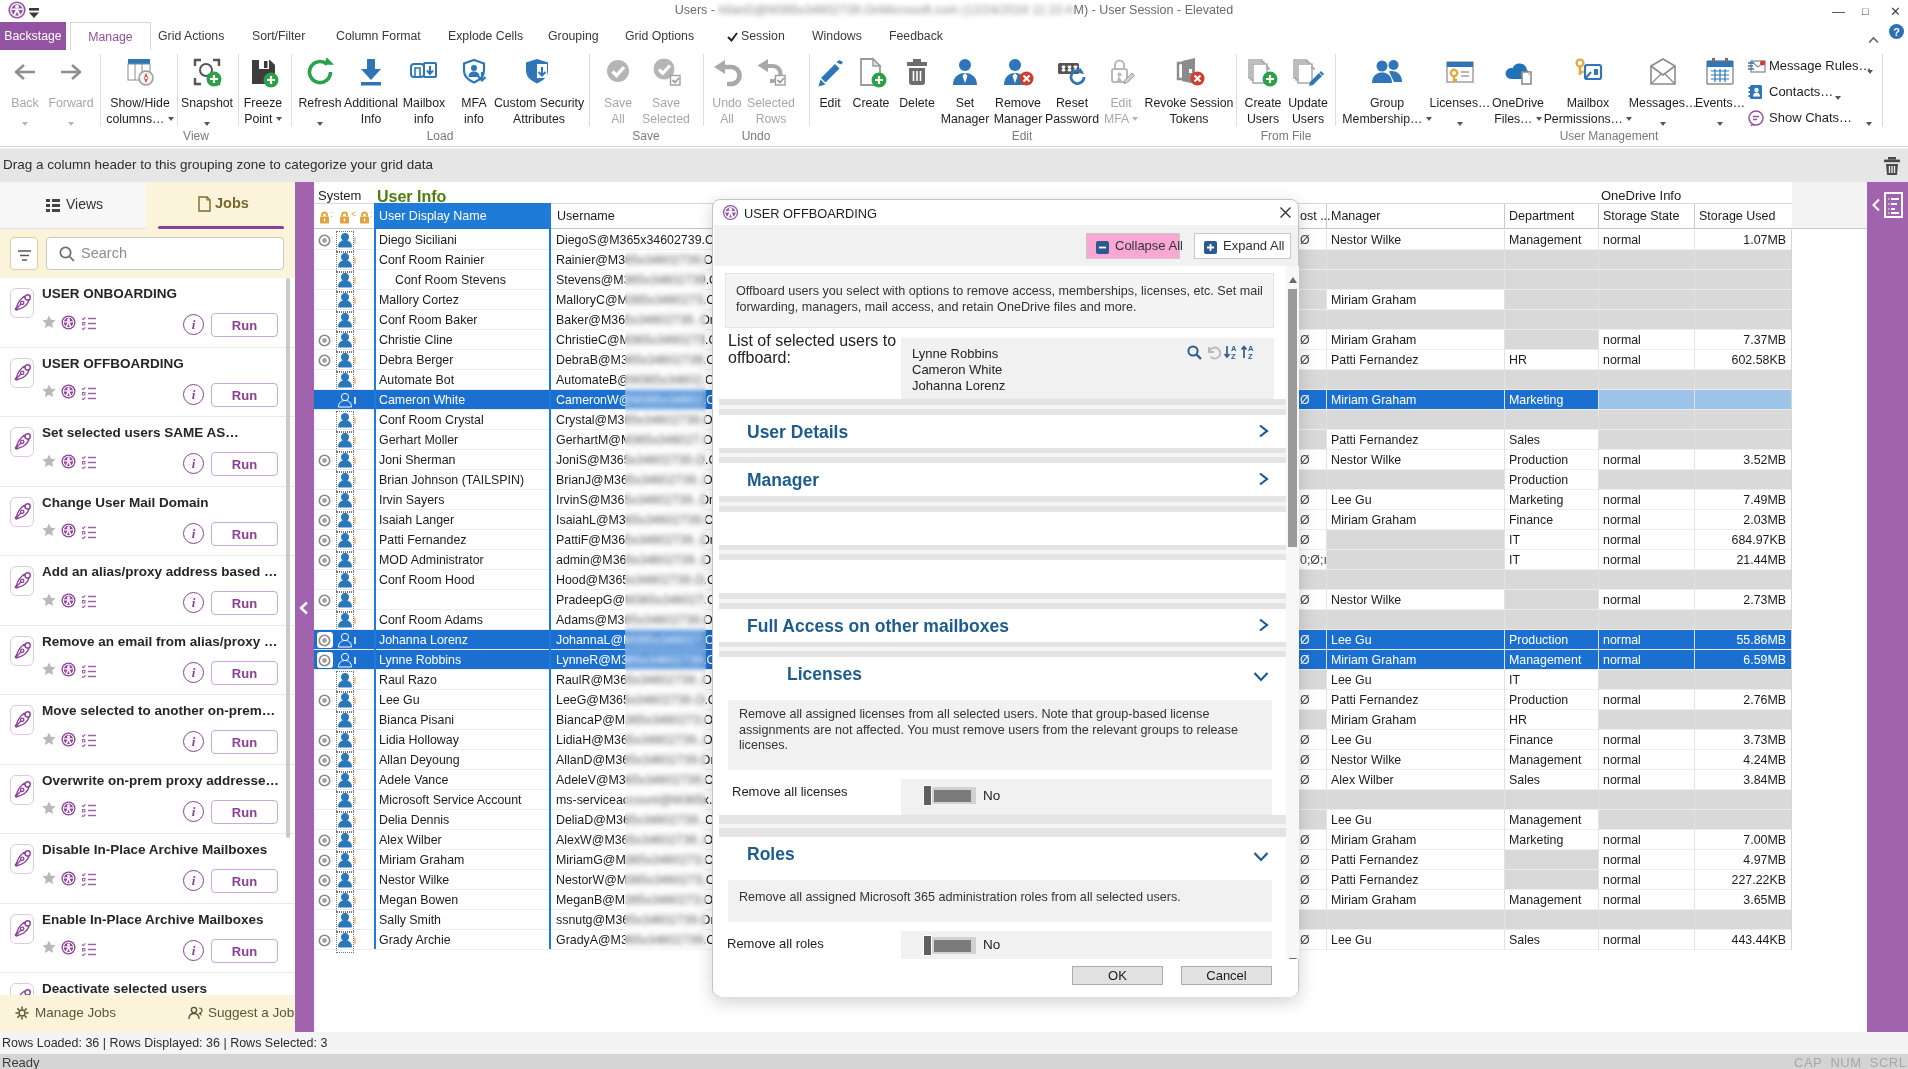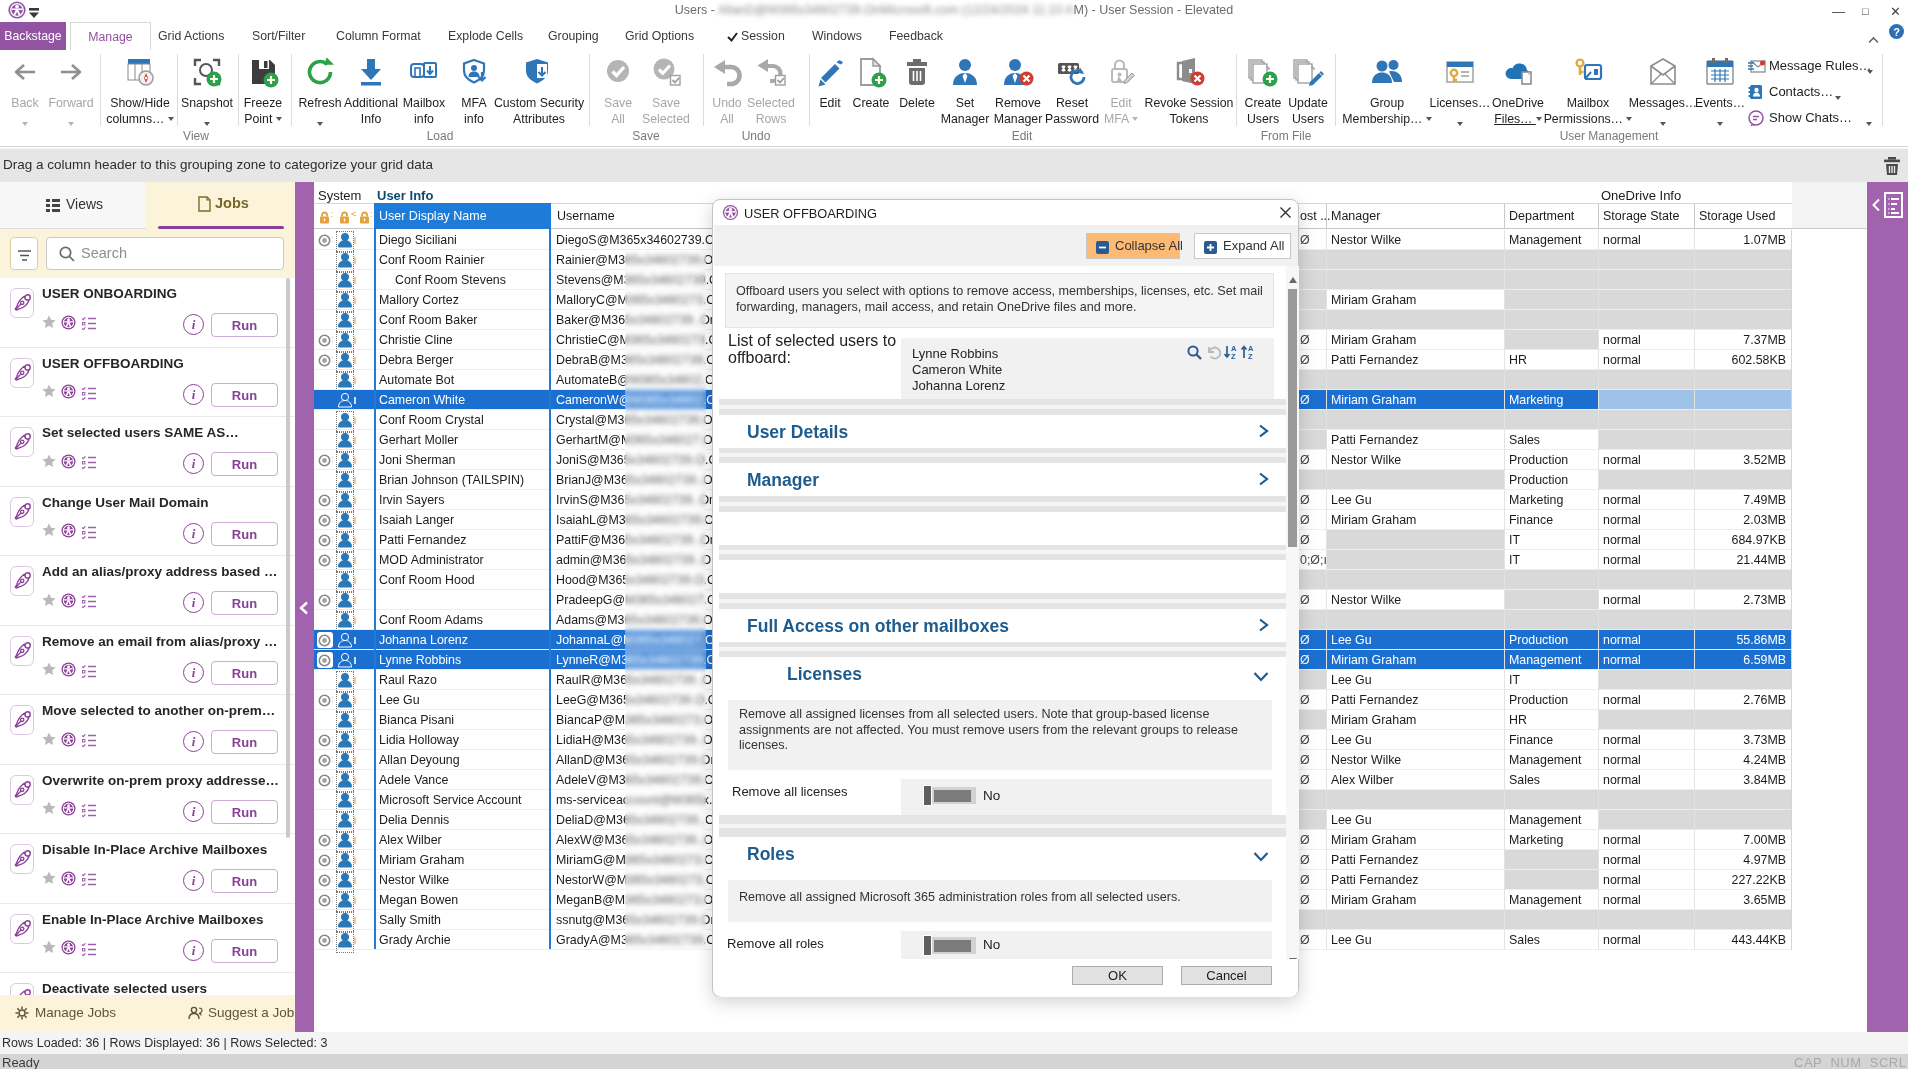--- a/index.html
+++ b/index.html
@@ -318,21 +318,21 @@
           <path d="M17 16 h8 M17 20 h8" stroke="#b5b5b5" stroke-width="2"></path>
         </svg></div>
       <div class="rlab" style="left: 1385px; top: 46px; width: 150px;">Licenses…</div>
       <div class="rlab" style="left: 1385px; top: 66px; width: 150px;"><span class="caret"></span></div>
       <div class="abs" style="left: 1502px; top: 6px; width: 32px; height: 34px;"><svg width="32" height="32" viewBox="0 0 32 32">
           <path d="M9 23 a5.5 5.5 0 1 1 1.5-10.8 a7.5 7.5 0 0 1 14.4 1.8 a4.8 4.8 0 0 1 -0.9 9 z" fill="#2272b8"></path>
           <rect x="20" y="16" width="9" height="12" fill="#fff" stroke="#8c8c8c" stroke-width="1.6"></rect>
           <path d="M26 16 l3 3 h-3 z" fill="#ccc"></path>
         </svg></div>
       <div class="rlab" style="left: 1443px; top: 46px; width: 150px;">OneDrive</div>
-      <div class="rlab" style="left: 1443px; top: 61.5px; width: 150px; text-decoration: underline;">Files… <span class="caret"></span></div>
+      <div class="rlab" style="left: 1443px; top: 61.5px; width: 150px;">Files… <span class="caret"></span></div>
       <div class="abs" style="left: 1572px; top: 6px; width: 32px; height: 34px;"><svg width="32" height="32" viewBox="0 0 32 32">
           <circle cx="8" cy="7" r="3.4" fill="none" stroke="#e4a93e" stroke-width="2.4"></circle>
           <path d="M8 10 v9 M8 16 h3.5" stroke="#e4a93e" stroke-width="2.6"></path>
           <rect x="13" y="9" width="16" height="14" rx="2" fill="#fff" stroke="#2e76b8" stroke-width="2.2"></rect>
           <rect x="22" y="13" width="4" height="6" fill="#2e76b8"></rect>
           <path d="M13 23 l6-7" stroke="#2e76b8" stroke-width="2"></path>
         </svg></div>
       <div class="rlab" style="left: 1513px; top: 46px; width: 150px;">Mailbox</div>
       <div class="rlab" style="left: 1513px; top: 61.5px; width: 150px;">Permissions… <span class="caret"></span></div>
       <div class="abs" style="left: 1647px; top: 6px; width: 32px; height: 34px;"><svg width="32" height="32" viewBox="0 0 32 32">
@@ -763,21 +763,21 @@
         </svg></div>
       <div class="abs" style="left: 17px; top: 10px;"><svg width="19" height="26" viewBox="0 0 19 26">
           <rect x="1" y="1" width="17" height="24" fill="none" stroke="#fff" stroke-width="2"></rect>
           <path d="M7 7 h8 M7 12 h6 M7 17 h4 M7 21 h8" stroke="#fff" stroke-width="2"></path>
           <path d="M4.5 7 h0.8 M4.5 12 h0.8 M4.5 17 h0.8 M4.5 21 h0.8" stroke="#fff" stroke-width="2"></path>
         </svg></div>
     </div>
   <div class="abs" id="grid">
       <div class="abs" style="left: 0px; top: 0px; width: 1478px; height: 22px; background: rgb(255, 255, 255);">
         <div class="abs" style="left: 4px; top: 6px; font-size: 13px; color: rgb(27, 27, 27);">System</div>
-        <div class="abs" style="left: 63px; top: 6px; font-size: 13px; font-weight: bold; color: #0c4a6e;">User Info</div>
+        <div class="abs" style="left: 63px; top: 6px; font-size: 16px; font-weight: bold; color: #4d7c0f;">User Info</div>
         <div class="abs" style="left: 1287px; top: 6px; font-size: 13px; color: rgb(27, 27, 27);">OneDrive Info</div>
         <div class="abs" style="left: 0px; top: 21px; width: 1478px; height: 1px; background: rgb(216, 216, 216);"></div>
         <div class="abs" style="left: 61px; top: 21.5px; width: 1223px; height: 2.5px; background: rgb(30, 123, 215);"></div>
       </div>
       <div class="abs" style="left: 0px; top: 22px; width: 1478px; height: 25px; background: rgb(255, 255, 255); border-bottom: 1px solid rgb(198, 198, 198);">
         <div class="abs" style="left: 5px; top: 6px;"><svg width="11" height="13" viewBox="0 0 11 13">
             <rect x="1" y="5.5" width="9" height="7" rx="1" fill="#e0a33e"></rect>
             <path d="M3 5.5 V4 a2.5 2.5 0 0 1 5 0 v1.5" fill="none" stroke="#e0a33e" stroke-width="1.8"></path>
             <circle cx="5.5" cy="8.5" r="1" fill="#fff"></circle>
             <path d="M5.5 8.5 v2" stroke="#fff"></path>
@@ -1476,21 +1476,21 @@
             <circle cx="8.5" cy="5.4" r="1.7" fill="#fff"></circle>
             <path d="M3.6 7.8 h9.8" stroke="#fff" stroke-width="1.5"></path>
             <path d="M8.5 8 L6 13.4 M8.5 8 L11 13.4" stroke="#fff" stroke-width="1.8"></path>
           </svg></div>
         <div class="abs" style="left: 31px; top: 6px; font-size: 12.8px; color: rgb(31, 31, 31);">USER OFFBOARDING</div>
         <div class="abs" style="left: 566px; top: 5px;"><svg width="13" height="13" viewBox="0 0 13 13">
             <path d="M1.5 1.5 L11.5 11.5 M11.5 1.5 L1.5 11.5" stroke="#333" stroke-width="1.4"></path>
           </svg></div>
       </div>
       <div class="abs" style="left: 1px; top: 25px; width: 584px; height: 41px; background: rgb(241, 241, 241);">
-        <div class="abs" style="left: 372px; top: 8px; width: 94px; height: 26px; background: #fdba74; border: 1px solid rgb(200, 200, 200); white-space: nowrap;">
+        <div class="abs" style="left: 372px; top: 8px; width: 94px; height: 26px; background: #f9a8d4; border: 1px solid rgb(200, 200, 200); white-space: nowrap;">
           <div class="abs" style="left: 9px; top: 6px;"><svg width="13" height="13" viewBox="0 0 13 13">
               <rect x="0" y="0" width="13" height="13" rx="2" fill="#2b5a92"></rect>
               <path d="M3 6.5 h7" stroke="#fff" stroke-width="1.8"></path>
             </svg></div>
           <div class="abs" style="left: 28px; top: 4px; font-size: 13px; color: rgb(51, 51, 51); white-space: nowrap;">Collapse All</div>
         </div>
         <div class="abs" style="left: 480px; top: 8px; width: 97px; height: 26px; background: rgb(255, 255, 255); border: 1px solid rgb(200, 200, 200); white-space: nowrap;">
           <div class="abs" style="left: 9px; top: 6px;"><svg width="13" height="13" viewBox="0 0 13 13">
               <rect x="0" y="0" width="13" height="13" rx="2" fill="#2b5a92"></rect>
               <path d="M3 6.5 h7 M6.5 3 v7" stroke="#fff" stroke-width="1.8"></path>

